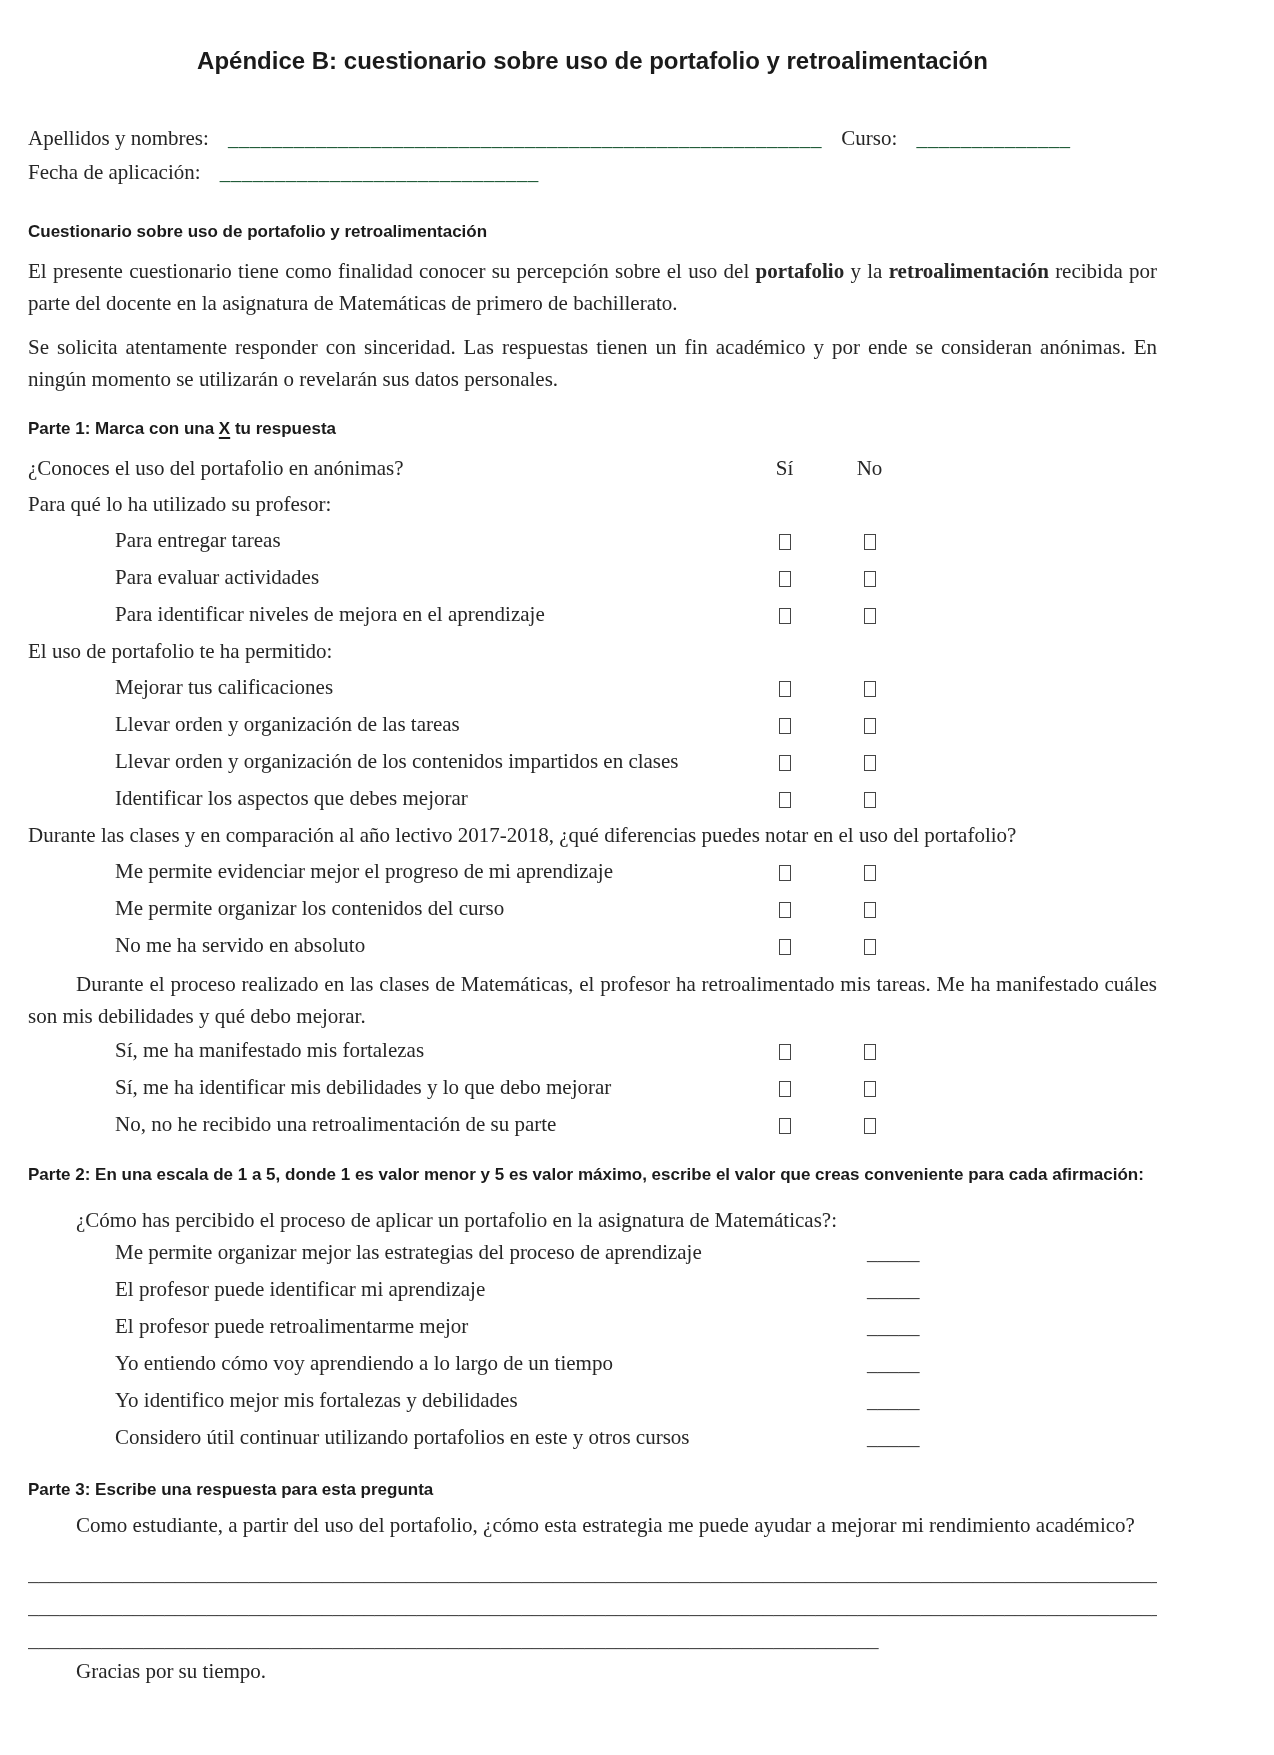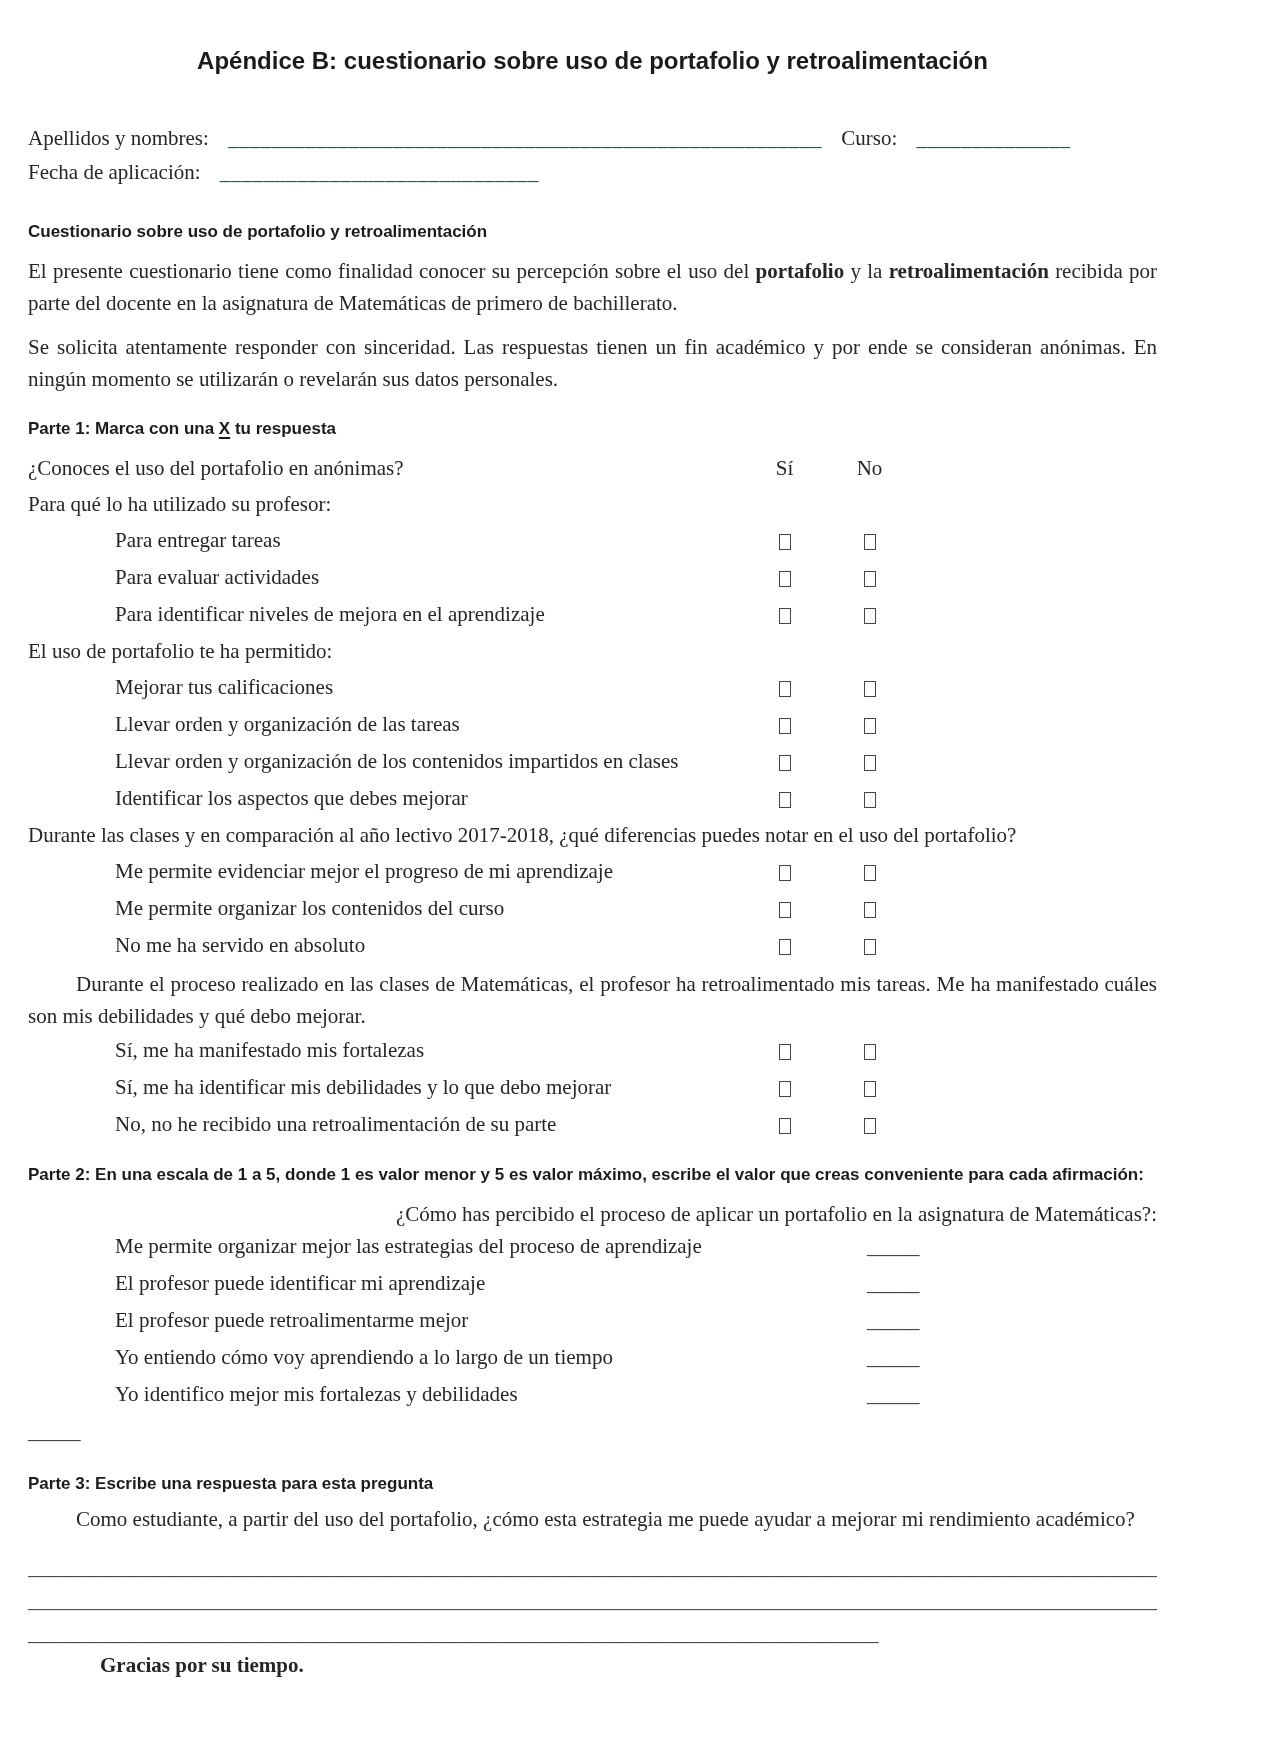--- a/index.html
+++ b/index.html
@@ -53,25 +53,25 @@
     display:inline-block; width:12px; height:16px;
     border:1.5px solid #454545; background:transparent; vertical-align:middle;
   }
 
   .para-block { margin-top:4px; }
   .indent { text-indent:48px; }
 
   .srow { display:grid; grid-template-columns:1fr 290px; align-items:center; min-height:37px; }
   .score-blank { color:#3a3a3a; }
 
-  .p2-intro { margin-top:10px; margin-left:48px; line-height:28px;text-align:right; }
+  .p2-intro { margin-top:16px; margin-left:48px; line-height:28px; }
 
   .answer-lines { margin-top:16px; }
   .answer-line { line-height:33px; white-space:nowrap; overflow:hidden; color:#3f3f3f; }
-  .thanks { margin-left:72px; line-height:30px;font-weight:bold; }
+  .thanks { margin-left:48px; line-height:30px; }
 </style>
 </head>
 <body>
 
 <div class="page">
 
   <div class="doc-title">Apéndice B: cuestionario sobre uso de portafolio y retroalimentación</div>
 
   <div class="field-line">
     <span>Apellidos y nombres:</span>
@@ -207,20 +207,21 @@
   </div>
   <div class="srow">
     <div class="qlabel">Yo entiendo cómo voy aprendiendo a lo largo de un tiempo</div>
     <div><span class="score-blank">_____</span></div>
   </div>
   <div class="srow">
     <div class="qlabel">Yo identifico mejor mis fortalezas y debilidades</div>
     <div><span class="score-blank">_____</span></div>
   </div>
   <div class="srow">
+    <div class="qlabel">Considero útil continuar utilizando portafolios en este y otros cursos</div>
     <div><span class="score-blank">_____</span></div>
   </div>
 
   <h2 class="sec sec-p3">Parte 3: Escribe una respuesta para esta pregunta</h2>
 
   <p class="body justify indent para-block">Como estudiante, a partir del uso del portafolio, ¿cómo esta estrategia me puede ayudar a mejorar mi rendi­miento académico?</p>
 
   <div class="answer-lines">
     <div class="answer-line">____________________________________________________________________________________________________________</div>
     <div class="answer-line">____________________________________________________________________________________________________________</div>

